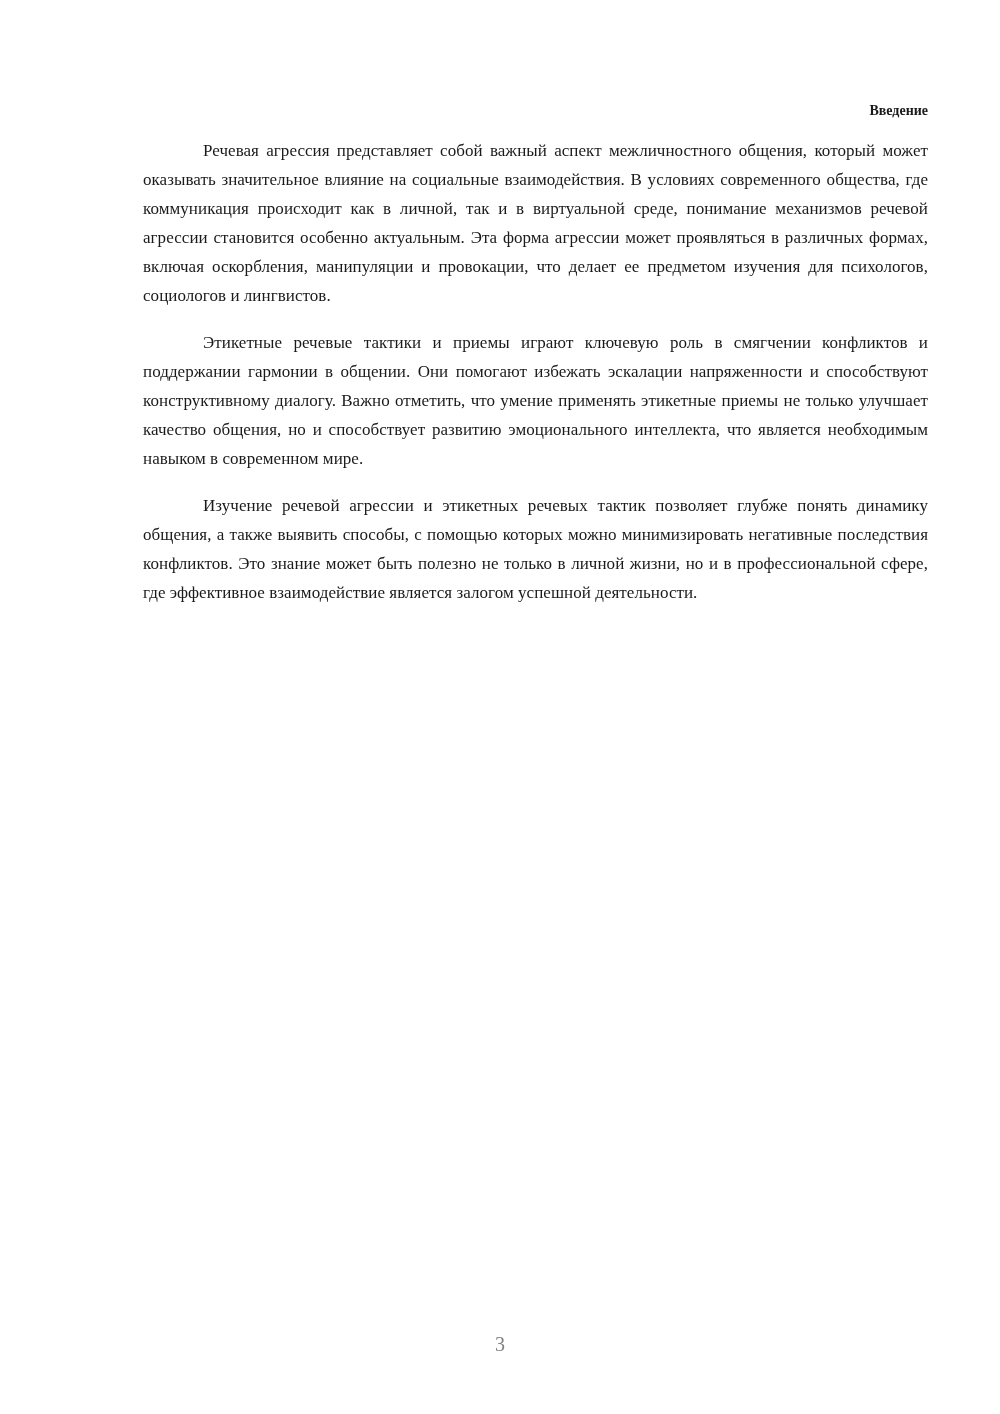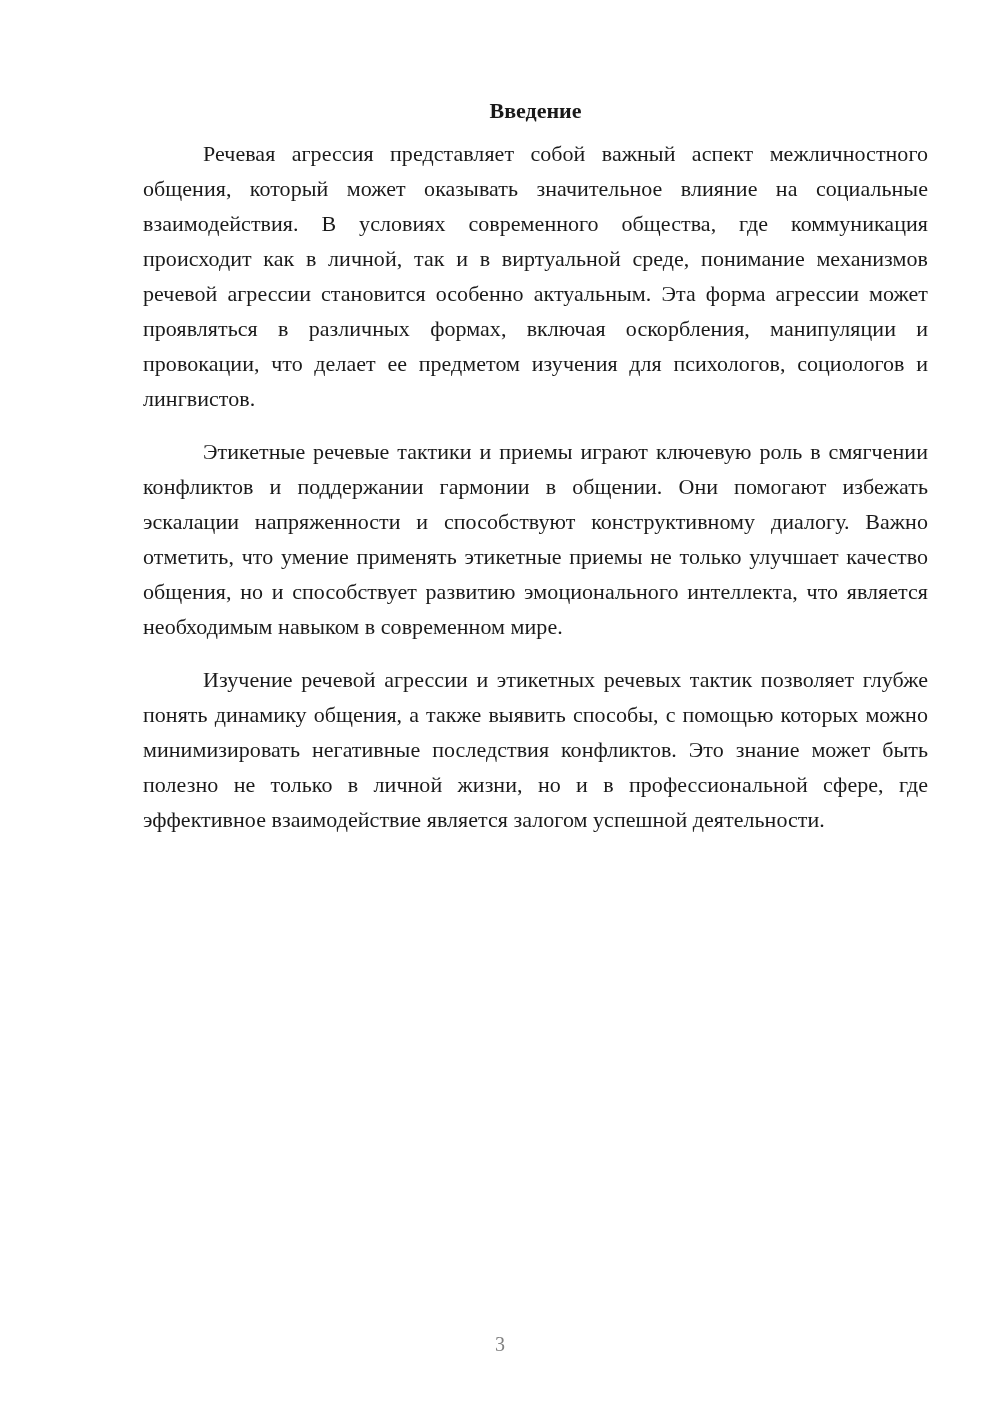--- a/index.html
+++ b/index.html
@@ -15,29 +15,29 @@
       font-family: "Liberation Serif", "DejaVu Serif", serif;
       color: #1a1a1a;
     }
     .page {
       position: absolute;
       left: 143px;
       top: 96px;
       width: 785px;
     }
     .title {
-      text-align: center;
+      text-align: right;
       font-weight: bold;
-      font-size: 22px;
+      font-size: 14px;
       line-height: 30px;
       margin: 0 0 10px 0;
     }
     .para {
-      font-size: 22px;
-      line-height: 35px;
+      font-size: 17px;
+      line-height: 29px;
       text-align: justify;
       text-indent: 60px;
       margin: 0 0 18px 0;
       letter-spacing: 0.05px;
     }
     .page-number {
       position: absolute;
       left: 0;
       width: 1000px;
       top: 1333px;

